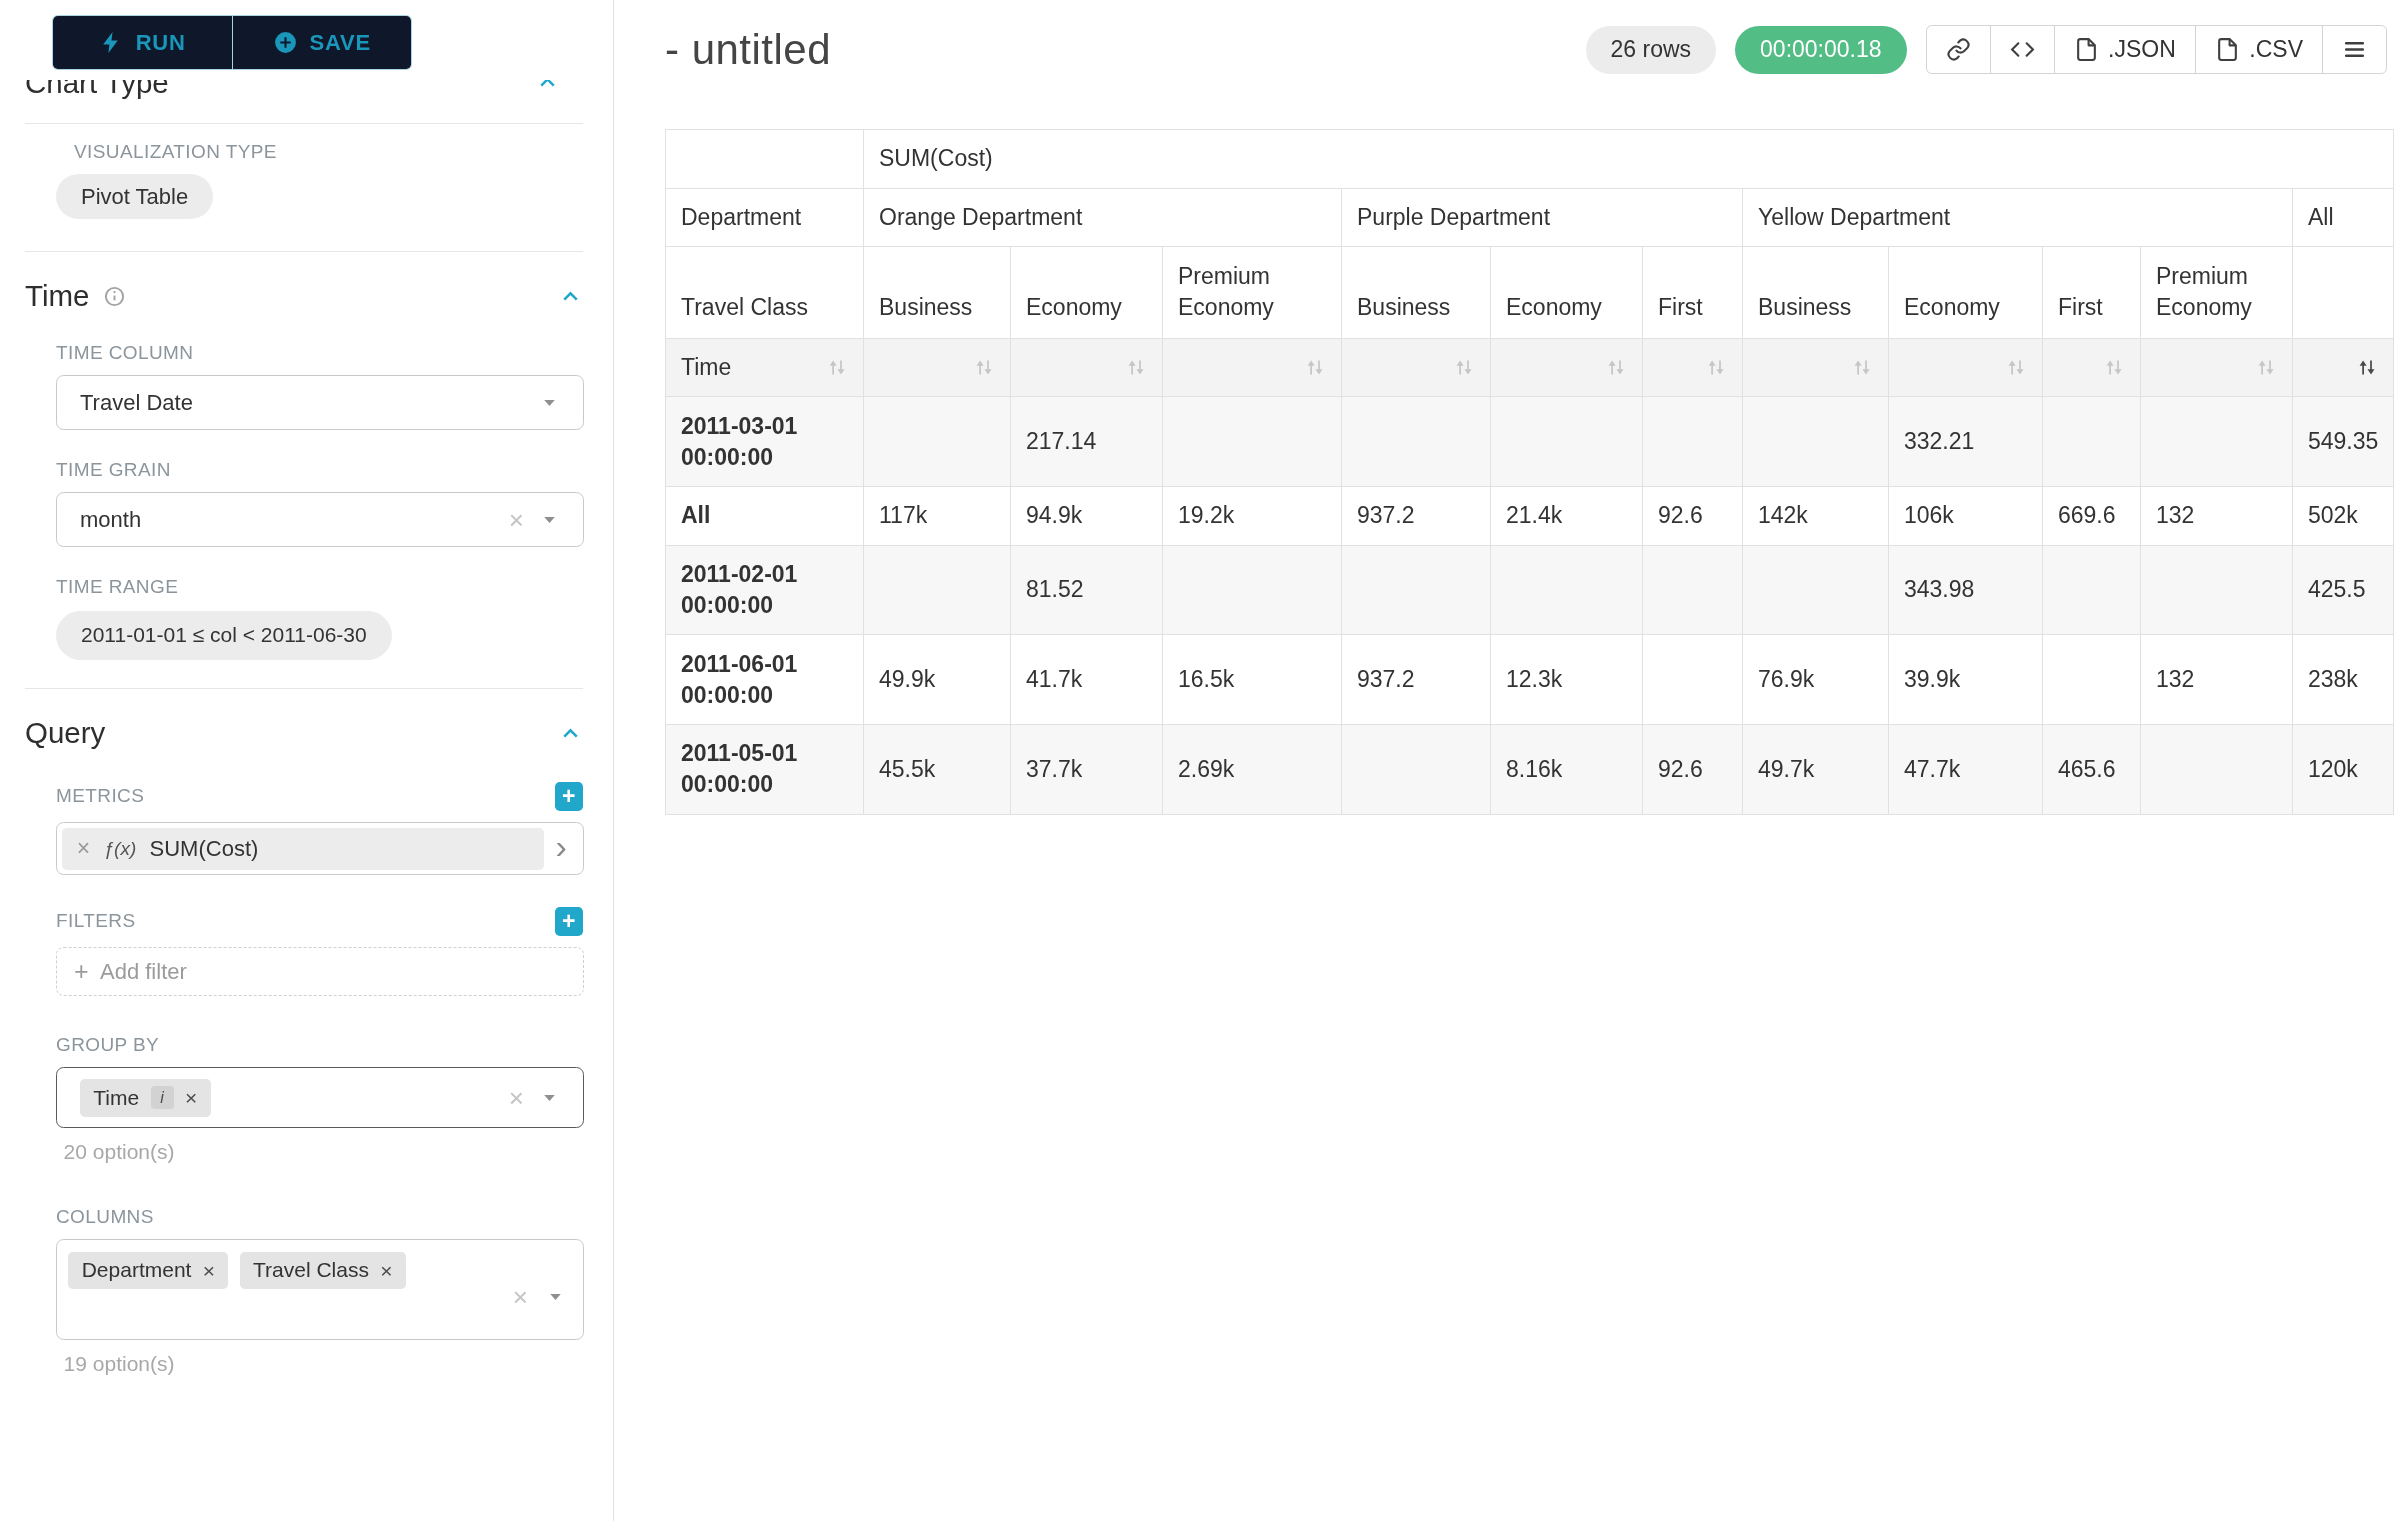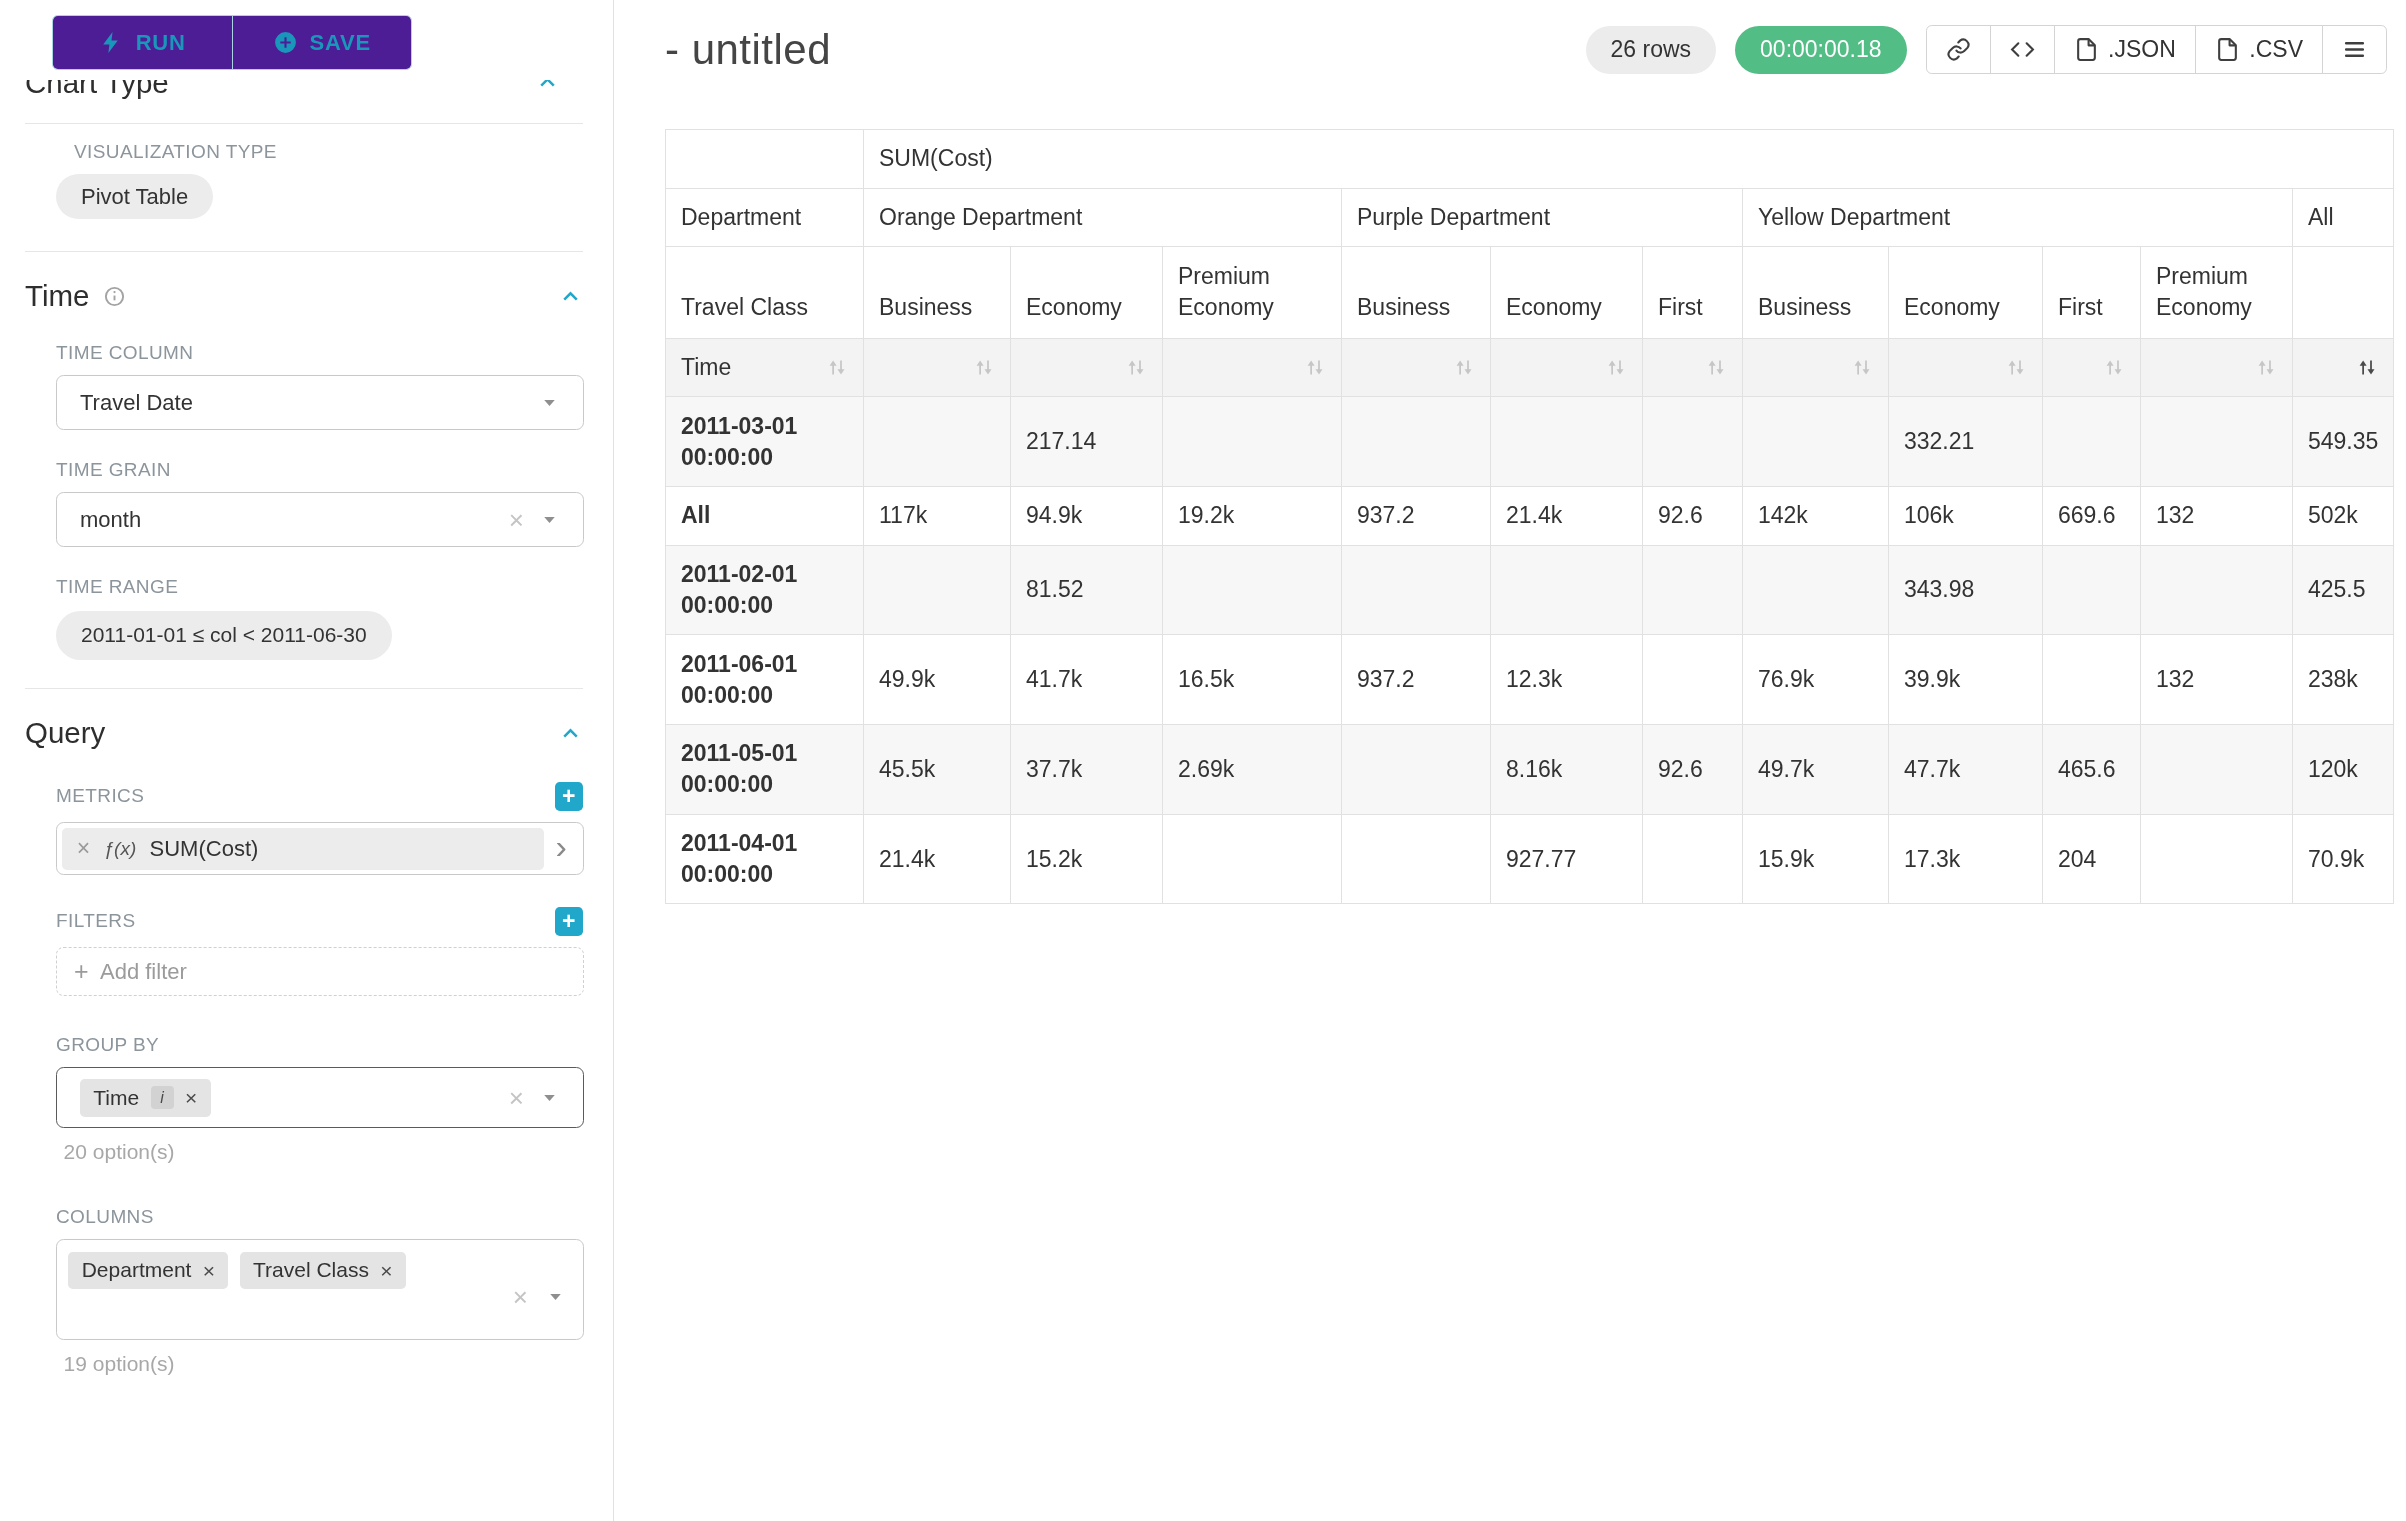--- a/index.html
+++ b/index.html
@@ -15,21 +15,21 @@
   .sidebar {
     width:614px; min-width:614px; height:1522px;
     border-right:1px solid #e2e2e2;
     padding:15px 30px 0 25px;
     overflow:hidden;
   }
   .btn-row { margin-left:27px; }
   .btn-group { display:inline-flex; border:1px solid #a9d4e2; border-radius:5.7px; overflow:hidden; background:#fff; }
   .ctl-btn {
     display:flex; align-items:center; justify-content:center; gap:11.4px;
-    width:179px; height:53px; background:#4c1d95; border:none; cursor:pointer;
+    width:179px; height:53px; background:#0f172a; border:none; cursor:pointer;
     color:#1a96ba; font-size:22px; font-weight:700; letter-spacing:0.8px;
     font-family:inherit;
     text-align:center;
   }
   .ctl-btn + .ctl-btn { border-left:1px solid #a9d4e2; }
   .ctl-btn svg { width:25px; height:25px; }
 
   .clipped-header { height:28.5px; overflow:hidden; position:relative; margin-top:9.5px; }
   .clipped-header .sec-title { position:absolute; top:-13.3px; left:0; }
   .clipped-header .chev { position:absolute; top:-9.5px; right:23px; color:#20a7c9; }
@@ -619,32 +619,18 @@
               <td>2.69k</td>
               <td></td>
               <td>8.16k</td>
               <td>92.6</td>
               <td>49.7k</td>
               <td>47.7k</td>
               <td>465.6</td>
               <td></td>
               <td>120k</td>
             </tr>
-            <tr>
-              <th class="row-label">2011-04-01 00:00:00</th>
-              <td>21.4k</td>
-              <td>15.2k</td>
-              <td></td>
-              <td></td>
-              <td>927.77</td>
-              <td></td>
-              <td>15.9k</td>
-              <td>17.3k</td>
-              <td>204</td>
-              <td></td>
-              <td>70.9k</td>
-            </tr>
           </tbody>
       </table>
     </div>
   </main>
 </div>
 
 
 </body></html>

